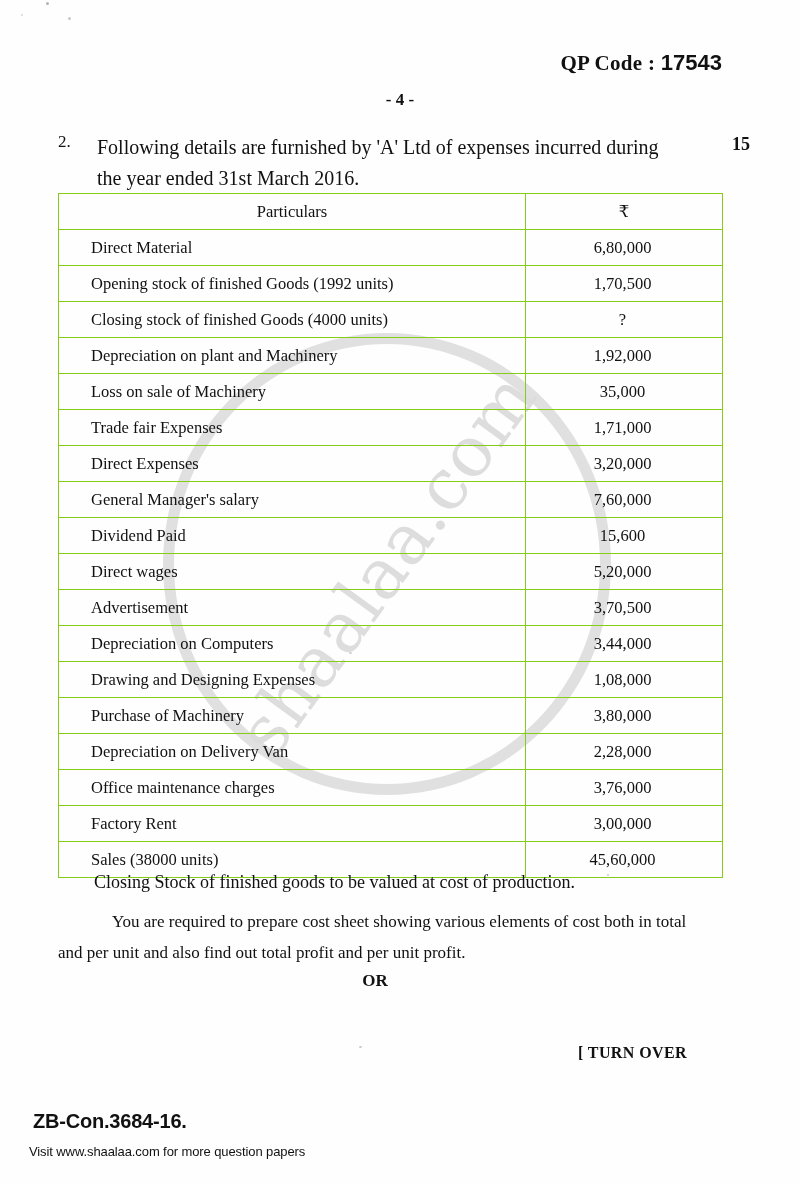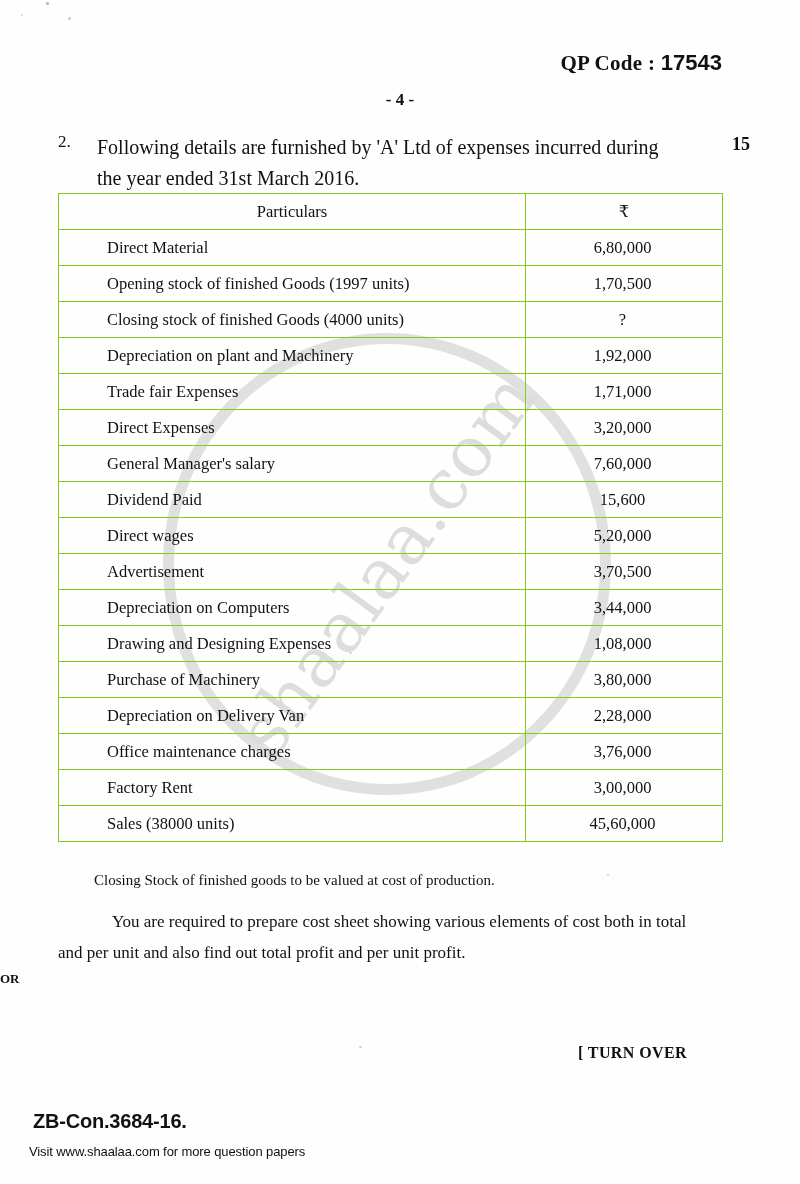--- a/index.html
+++ b/index.html
@@ -135,52 +135,52 @@
     font-weight: normal;
     font-size: 16.5px;
   }
   #particulars-table .col-part { width: 467px; }
   #particulars-table .col-amt  { width: 197px; }
   .th-part, .th-amt {
     text-align: center;
     font-size: 17px;
   }
   .cell-part {
-    padding-left: 48px;
+    padding-left: 32px;
     text-align: left;
     font-family: Liberation Serif, serif;
   }
   .cell-amt {
     text-align: center;
     padding-right: 4px;
   }
 
   
   #note-line {
     position: absolute;
     left: 94px;
     top: 872px;
-    font-size: 15px;
+    font-size: 18px;
   }
   #instruction {
     position: absolute;
     left: 58px;
     top: 906px;
     width: 632px;
     font-size: 17px;
     line-height: 31px;
     text-indent: 54px;
   }
   #or-divider {
     position: absolute;
     left: 0;
     right: 0;
     top: 971px;
-    text-align: left;
-    font-size: 13px;
+    text-align: center;
+    font-size: 17px;
     font-weight: bold;
     padding-right: 50px;
   }
   #turn-over {
     position: absolute;
     left: 578px;
     top: 1044px;
     font-size: 16px;
     font-weight: bold;
     letter-spacing: .4px;
@@ -247,30 +247,34 @@
           <th class="th-part">Particulars</th>
           <th class="th-amt">₹</th>
         </tr>
       </thead>
       <tbody id="table-body">
           <tr>
             <td class="cell-part">Direct Material</td>
             <td class="cell-amt">6,80,000</td>
           </tr>
           <tr>
-            <td class="cell-part">Opening stock of finished Goods (1997 units)</td>
+            <td class="cell-part">Opening stock of finished Goods (1992 units)</td>
             <td class="cell-amt">1,70,500</td>
           </tr>
           <tr>
             <td class="cell-part">Closing stock of finished Goods (4000 units)</td>
             <td class="cell-amt">?</td>
           </tr>
           <tr>
             <td class="cell-part">Depreciation on plant and Machinery</td>
             <td class="cell-amt">1,92,000</td>
+          </tr>
+          <tr>
+            <td class="cell-part">Loss on sale of Machinery</td>
+            <td class="cell-amt">35,000</td>
           </tr>
           <tr>
             <td class="cell-part">Trade fair Expenses</td>
             <td class="cell-amt">1,71,000</td>
           </tr>
           <tr>
             <td class="cell-part">Direct Expenses</td>
             <td class="cell-amt">3,20,000</td>
           </tr>
           <tr>

